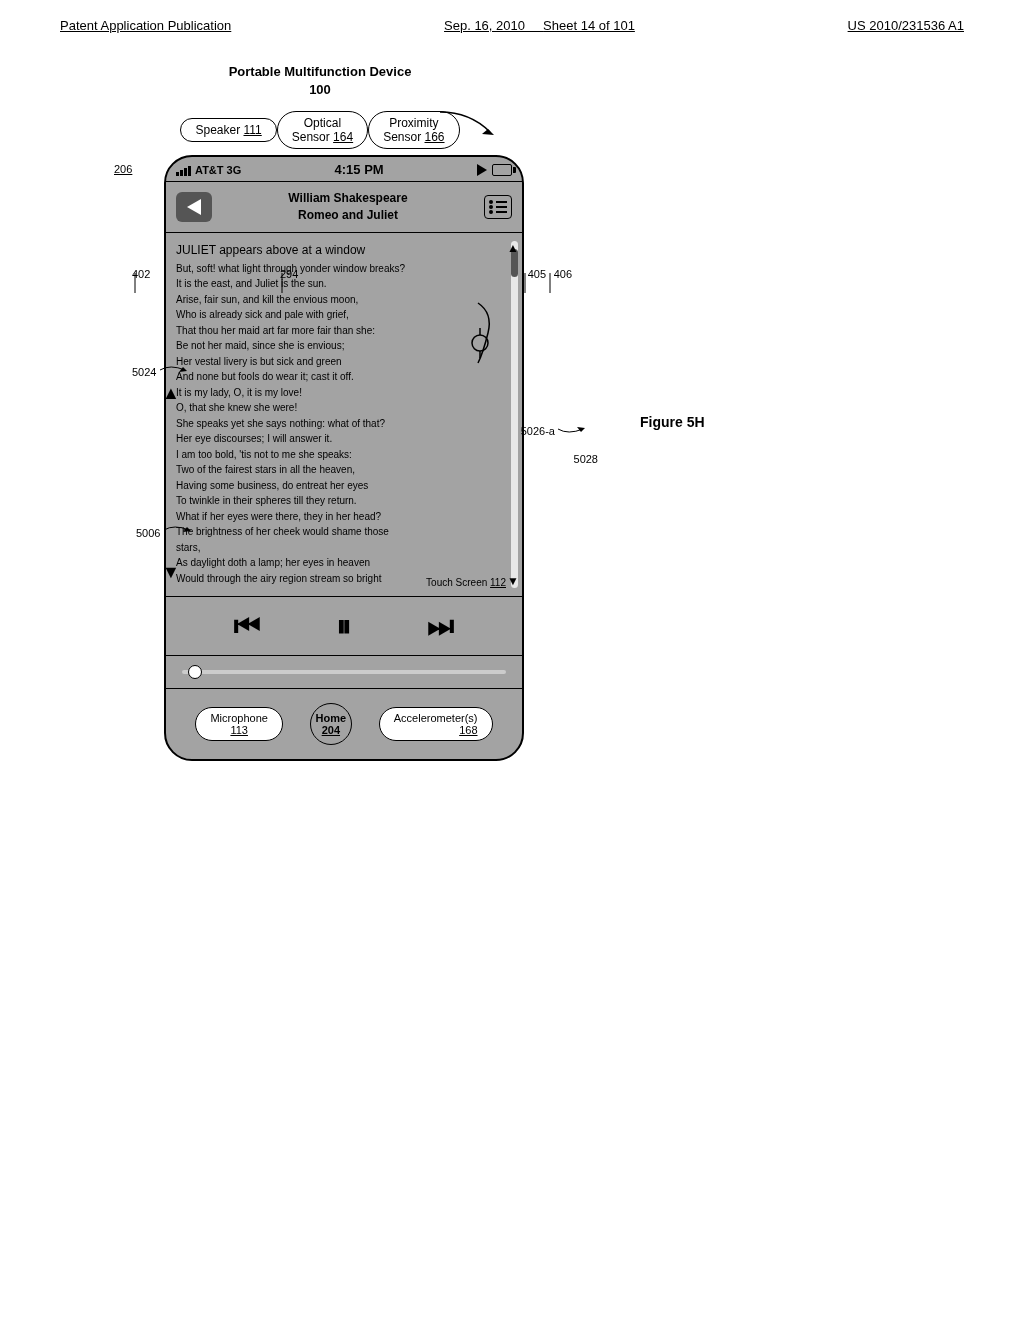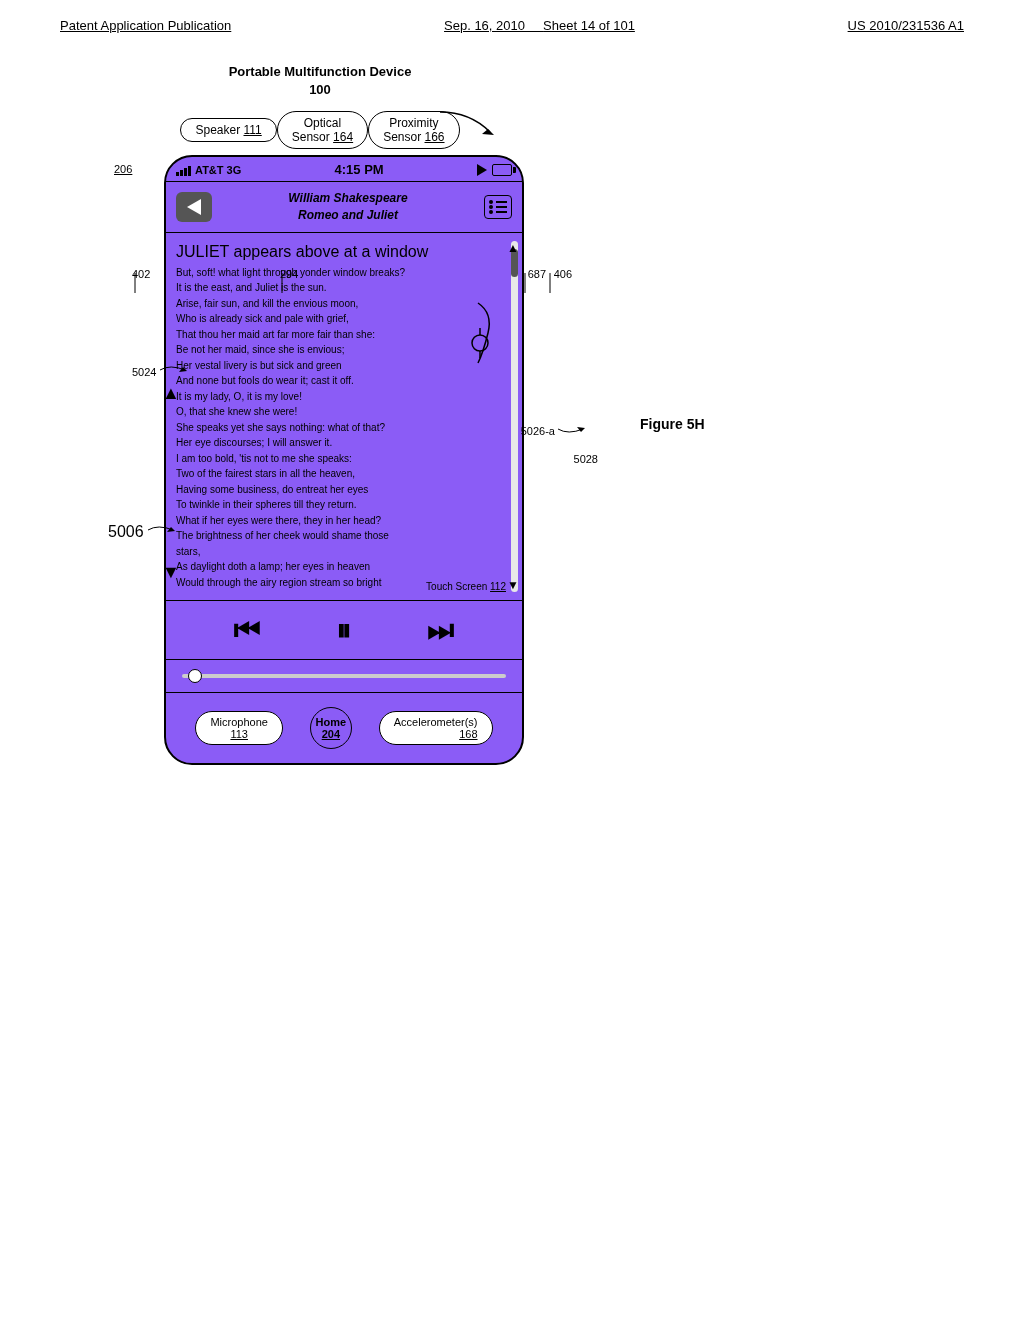--- a/index.html
+++ b/index.html
@@ -36,21 +36,21 @@
       background: #fff;
     }
 
     
     .device-frame {
       border: 2.5px solid #000;
       border-radius: 28px;
       width: 340px;
       margin: 0 auto;
       position: relative;
-      background: #8b5cf6;
+      background: #a3a3a3;
     }
 
     .signal-bars {
       display: flex;
       align-items: flex-end;
       gap: 1px;
       height: 12px;
     }
     .signal-bar {
       width: 3px;
@@ -218,21 +218,21 @@
             </div>
             <span style="font-weight:bold; font-size:11px;">AT&amp;T 3G</span>
           </div>
           <span style="font-size:13px; font-weight:bold;">4:15 PM</span>
           <div style="display:flex; align-items:center; gap:5px;">
             <div class="play-icon"></div>
             <div class="battery-icon"></div>
           </div>
         </div>
 
-        <div style="display:flex; align-items:center; justify-content:space-between; padding:8px 10px; border-bottom:1.5px solid #000;font-style:italic;">
+        <div style="display:flex; align-items:center; justify-content:space-between; padding:8px 10px; border-bottom:1.5px solid #000;">
           <div class="back-button">
             <div class="back-arrow"></div>
           </div>
           <div style="text-align:center; font-size:12px; font-weight:bold; line-height:1.4;">
             <span>William Shakespeare</span><br>
             <span>Romeo and Juliet</span>
           </div>
           <div class="list-icon">
             <div class="list-icon-line">
                 <div class="list-icon-dot"></div>
@@ -253,21 +253,21 @@
 
           <div style="position:absolute; right:4px; top:8px; bottom:8px; width:7px; background:#e8e8e8; border-radius:4px;">
             <div style="width:7px; height:28px; background:#555; border-radius:4px; position:absolute; top:8px;"></div>
           </div>
 
           <div style="position:absolute; right:3px; top:8px; font-size:12px; color:#000; z-index:2;">▲</div>
 
           <div style="position:absolute; right:3px; bottom:8px; font-size:12px; color:#000; z-index:2;">▼</div>
 
           <div style="padding-right:14px;">
-            <div style="font-size:16px; margin-bottom:4px;">JULIET appears above at a window</div>
+            <div style="font-size:12px; margin-bottom:4px;">JULIET appears above at a window</div>
             <div style="font-size:10px; line-height:1.55;">
               But, soft! what light through yonder window breaks?<br>
               It is the east, and Juliet is the sun.<br>
               Arise, fair sun, and kill the envious moon,<br>
               Who is already sick and pale with grief,<br>
               That thou her maid art far more fair than she:<br>
               Be not her maid, since she is envious;<br>
               Her vestal livery is but sick and green<br>
               And none but fools do wear it; cast it off.<br>
               It is my lady, O, it is my love!<br>
@@ -320,21 +320,21 @@
           <div class="callout-box" style="font-size:11px; text-align:right;">
             Accelerometer(s)<br><span class="ref">168</span>
           </div>
         </div>
 
       </div>
     </div>
 
     <div style="position:absolute; left:72px; top:205px; font-size:11px;"><span>402</span></div>
     <div style="position:absolute; left:220px; top:205px; font-size:11px;"><span>294</span></div>
-    <div style="position:absolute; right:94px; top:205px; font-size:11px;"><span>687</span></div>
+    <div style="position:absolute; right:94px; top:205px; font-size:11px;"><span>405</span></div>
     <div style="position:absolute; right:68px; top:205px; font-size:11px;"><span>406</span></div>
 
     <svg style="position:absolute; top:210px; left:60px; pointer-events:none;" width="500" height="40">
 
       <line x1="15" y1="0" x2="15" y2="20" stroke="#000" stroke-width="1"></line>
       <line x1="162" y1="0" x2="162" y2="20" stroke="#000" stroke-width="1"></line>
       <line x1="405" y1="0" x2="405" y2="20" stroke="#000" stroke-width="1"></line>
       <line x1="430" y1="0" x2="430" y2="20" stroke="#000" stroke-width="1"></line>
     </svg>
 
@@ -348,21 +348,21 @@
     <div style="position:absolute; right:52px; top:360px; font-size:11px;">
       <span>5026-a</span>
       <svg width="30" height="12" style="display:inline;">
           <path d="M 0 6 Q 10 12 25 6" stroke="#000" stroke-width="1" fill="none"></path>
           <polygon points="23,9 27,5 19,4" fill="#000"></polygon>
         </svg>
     </div>
     <div style="position:absolute; right:42px; top:390px; font-size:11px;">
       <span>5028</span>
     </div>
-    <div style="position:absolute; left:48px; top:460px; font-size:16px;">
+    <div style="position:absolute; left:76px; top:460px; font-size:11px;">
       <span>5006</span>
       <svg width="30" height="14" style="display:inline;">
           <path d="M 0 7 Q 10 1 25 7" stroke="#000" stroke-width="1" fill="none"></path>
           <polygon points="23,4 27,8 19,9" fill="#000"></polygon>
         </svg>
     </div>
 
     <div style="position:absolute; left:102px; top:320px; font-size:18px; display:flex; flex-direction:column; height:200px; justify-content:space-between;">
       <span>▲</span>
       <span>▼</span>

